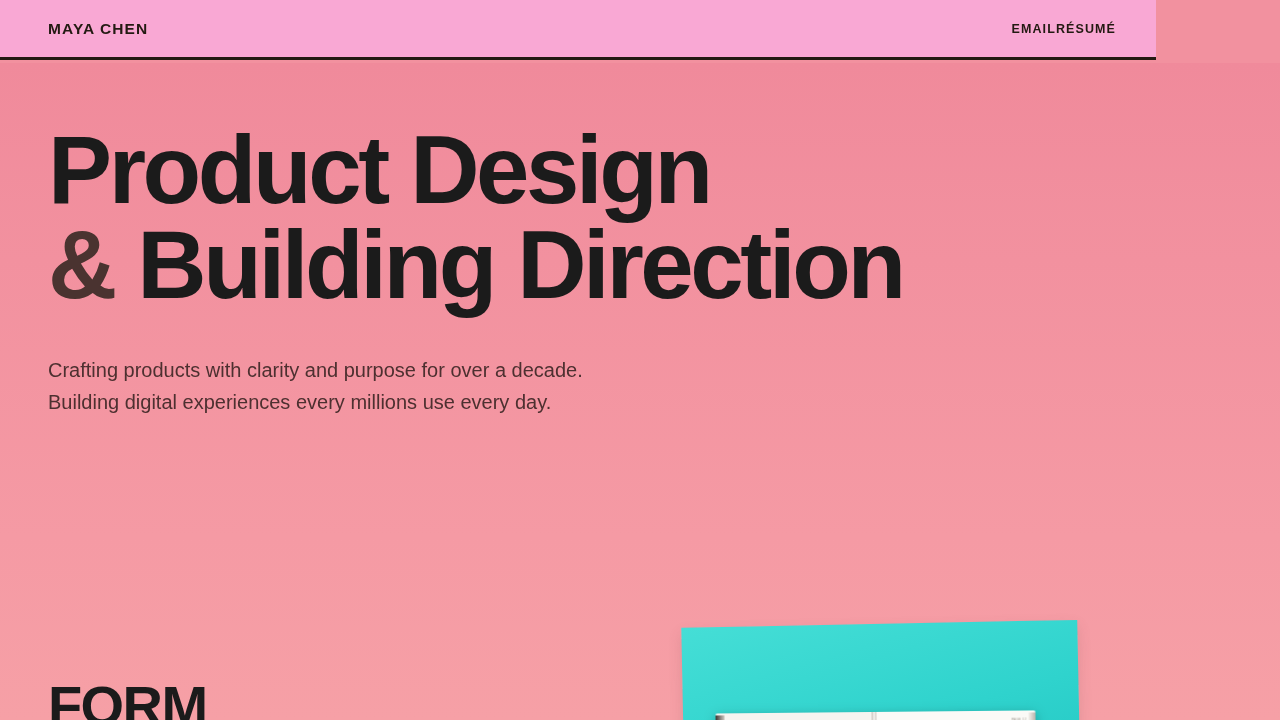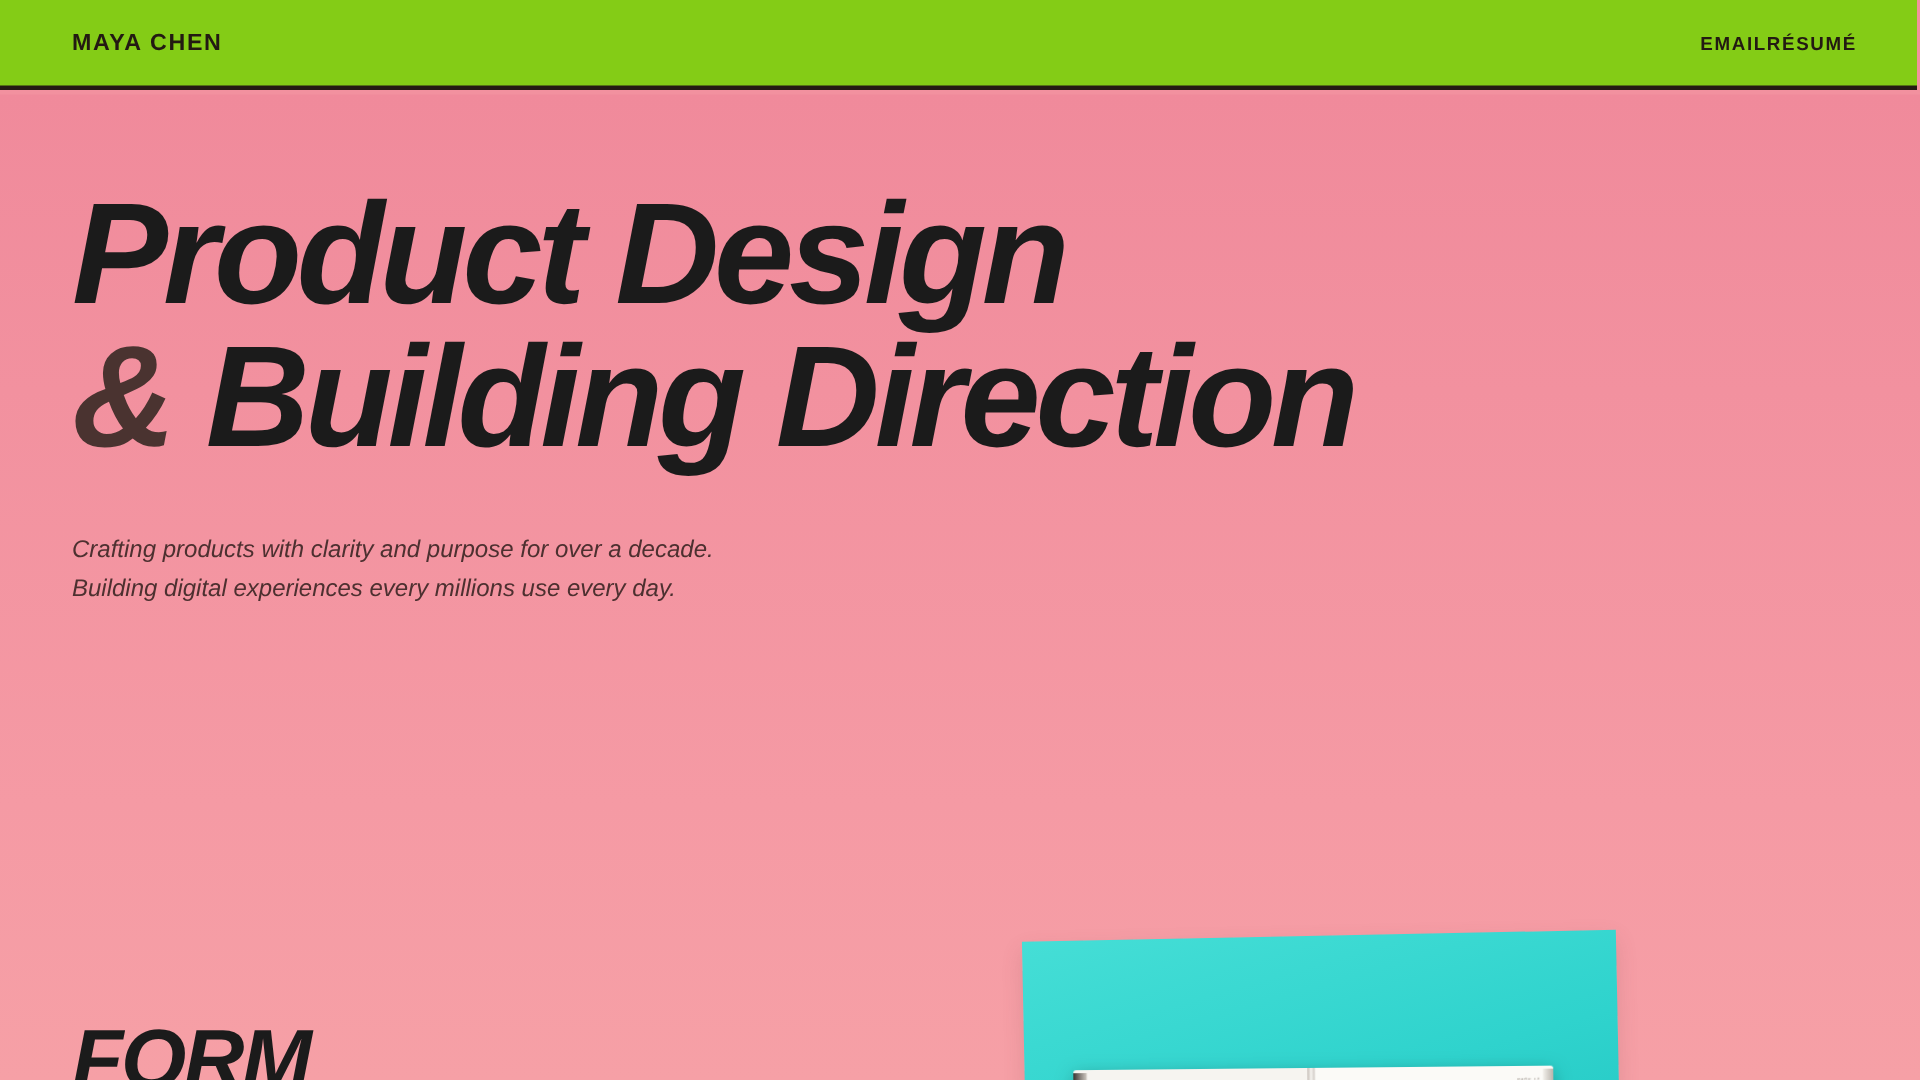--- a/index.html
+++ b/index.html
@@ -5,22 +5,22 @@
   * { margin:0; padding:0; box-sizing:border-box; }
   html, body {
     width:1280px; height:720px; overflow:hidden;
     font-family:"Liberation Sans", sans-serif;
     background:#f2919f;
   }
   .page { position:relative; width:1280px; height:720px; overflow:hidden; }
 
   
   .header {
-    position:absolute; top:0; left:0; width:1278px; height:60px;
-    background:#84cc16;
+    position:absolute; top:0; left:0; width:1156px; height:60px;
+    background:#f9a8d4;
     border-bottom:3px solid #241a13;
     display:flex; align-items:center; justify-content:space-between;
     padding:0 40px 0 48px;
     z-index:10;
   }
   .brand {
     font-size:15.5px; font-weight:bold; letter-spacing:1.1px;
     color:#231a12; white-space:nowrap;
   }
   .nav { display:flex; align-items:center; }
@@ -28,37 +28,36 @@
     font-size:12.5px; font-weight:bold; letter-spacing:1.1px;
     color:#231a12; text-decoration:none; white-space:nowrap;
     cursor:pointer;
   }
 
   
   .hero {
     position:absolute; top:63px; left:0; width:1280px; height:657px;
     background:linear-gradient(180deg,#f08a9b 0%, #f2919f 30%, #f59aa4 72%, #f6a0a6 100%);
     overflow:hidden;
-    font-style:italic;
   }
   .hero-inner { position:absolute; top:0; left:48px; width:1190px; }
 
   .headline {
     margin-top:59px;
     font-size:96px; line-height:0.99;
     font-weight:bold; letter-spacing:-3.4px;
     color:#1b1b1b;
     white-space:nowrap;
   }
   .headline .l2 { display:block; }
   .amp { color:#4a3330; }
 
   .subtitle {
     margin-top:42px;
-    font-size:16px; line-height:1.6;
+    font-size:20px; line-height:1.6;
     color:#4d3030; font-weight:400;
   }
   .subtitle span { display:block; white-space:nowrap; }
 
   
   .section-peek {
     position:absolute; left:48px; bottom:-14px;
     font-size:56px; font-weight:bold; letter-spacing:-1.6px;
     color:#1b1b1b; line-height:1;
   }

